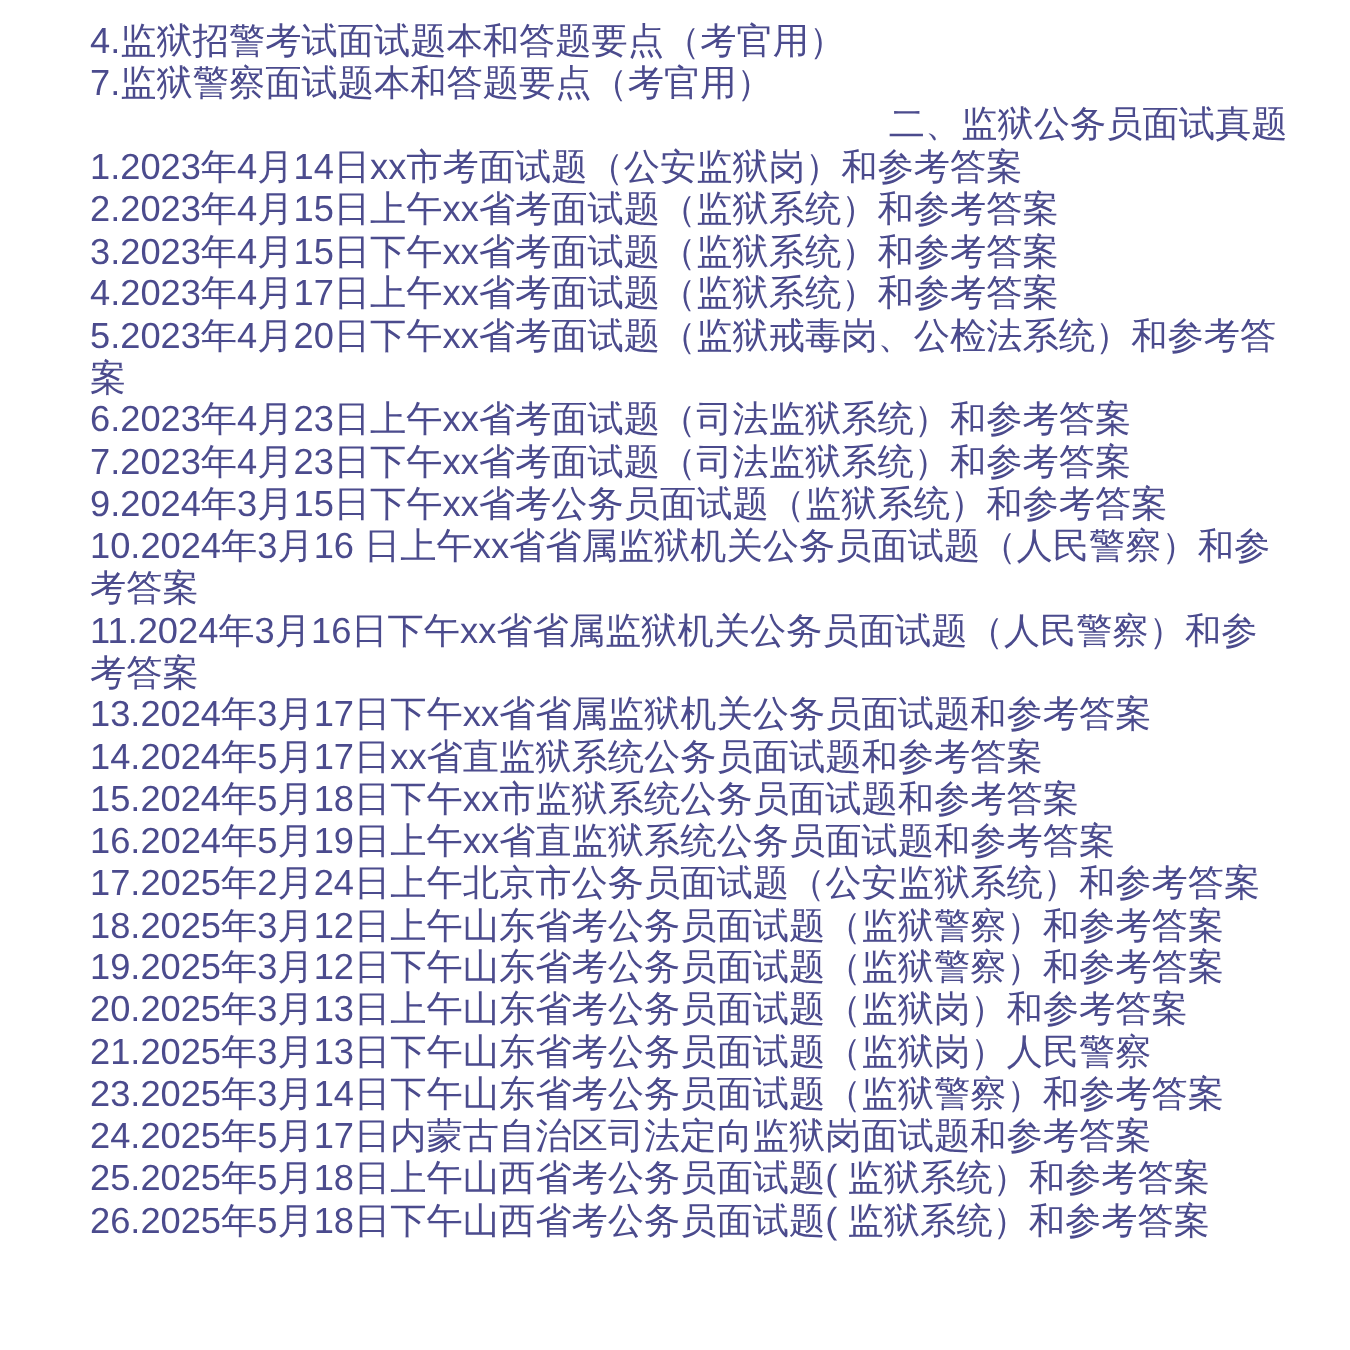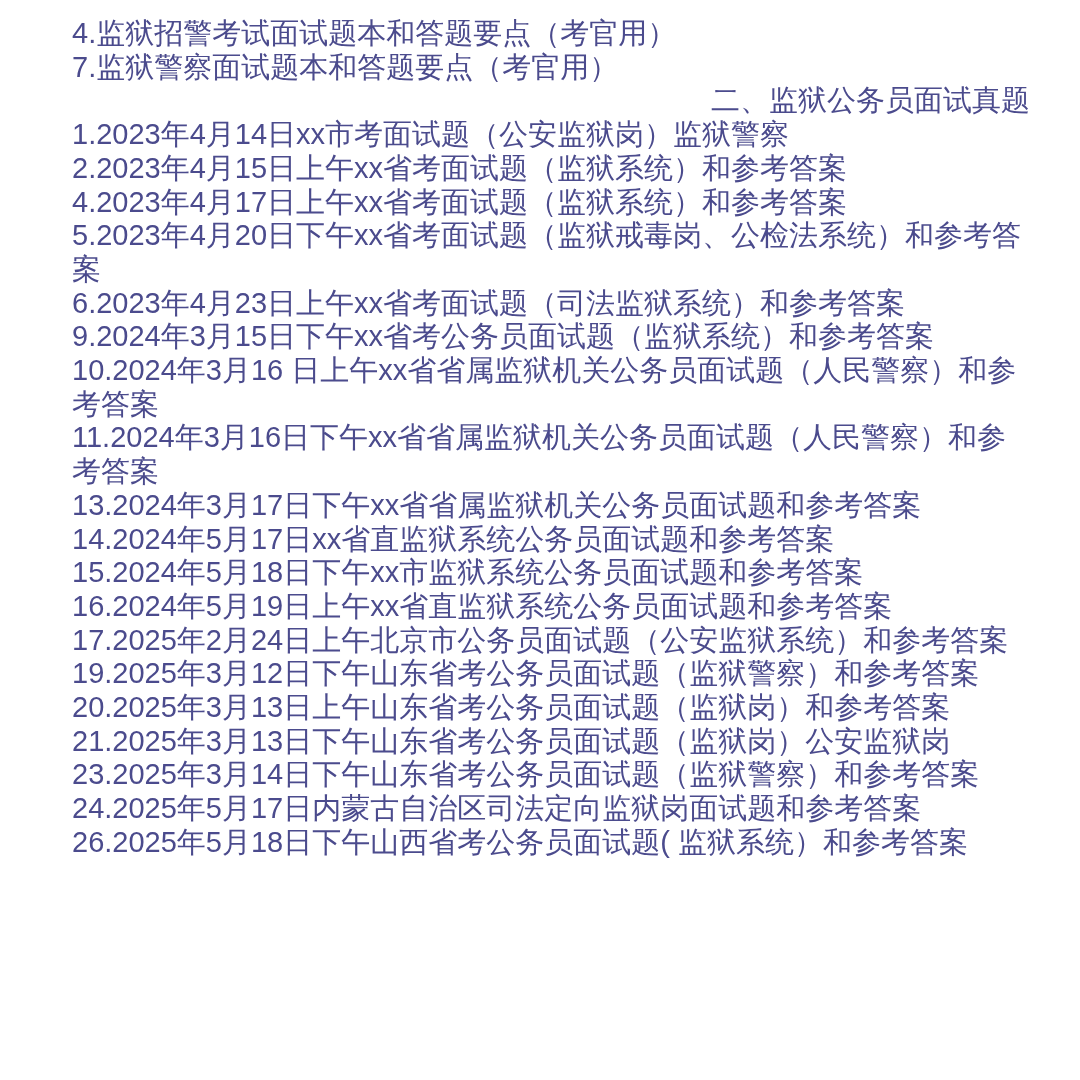--- a/index.html
+++ b/index.html
@@ -35,33 +35,37 @@
   }
 </style>
 </head>
 <body>
 
 <main class="doc">
   <div id="doc-list">
       <p class="line">4.监狱招警考试面试题本和答题要点（考官用）</p>
       <p class="line">7.监狱警察面试题本和答题要点（考官用）</p>
       <p class="line heading">二、监狱公务员面试真题</p>
-      <p class="line">1.2023年4月14日xx市考面试题（公安监狱岗）监狱警察</p>
+      <p class="line">1.2023年4月14日xx市考面试题（公安监狱岗）和参考答案</p>
       <p class="line">2.2023年4月15日上午xx省考面试题（监狱系统）和参考答案</p>
+      <p class="line">3.2023年4月15日下午xx省考面试题（监狱系统）和参考答案</p>
       <p class="line">4.2023年4月17日上午xx省考面试题（监狱系统）和参考答案</p>
       <p class="line">5.2023年4月20日下午xx省考面试题（监狱戒毒岗、公检法系统）和参考答案</p>
       <p class="line">6.2023年4月23日上午xx省考面试题（司法监狱系统）和参考答案</p>
+      <p class="line">7.2023年4月23日下午xx省考面试题（司法监狱系统）和参考答案</p>
       <p class="line">9.2024年3月15日下午xx省考公务员面试题（监狱系统）和参考答案</p>
       <p class="line">10.2024年3月16 日上午xx省省属监狱机关公务员面试题（人民警察）和参考答案</p>
       <p class="line">11.2024年3月16日下午xx省省属监狱机关公务员面试题（人民警察）和参考答案</p>
       <p class="line">13.2024年3月17日下午xx省省属监狱机关公务员面试题和参考答案</p>
       <p class="line">14.2024年5月17日xx省直监狱系统公务员面试题和参考答案</p>
       <p class="line">15.2024年5月18日下午xx市监狱系统公务员面试题和参考答案</p>
       <p class="line">16.2024年5月19日上午xx省直监狱系统公务员面试题和参考答案</p>
       <p class="line">17.2025年2月24日上午北京市公务员面试题（公安监狱系统）和参考答案</p>
+      <p class="line">18.2025年3月12日上午山东省考公务员面试题（监狱警察）和参考答案</p>
       <p class="line">19.2025年3月12日下午山东省考公务员面试题（监狱警察）和参考答案</p>
       <p class="line">20.2025年3月13日上午山东省考公务员面试题（监狱岗）和参考答案</p>
-      <p class="line">21.2025年3月13日下午山东省考公务员面试题（监狱岗）公安监狱岗</p>
+      <p class="line">21.2025年3月13日下午山东省考公务员面试题（监狱岗）人民警察</p>
       <p class="line">23.2025年3月14日下午山东省考公务员面试题（监狱警察）和参考答案</p>
       <p class="line">24.2025年5月17日内蒙古自治区司法定向监狱岗面试题和参考答案</p>
+      <p class="line">25.2025年5月18日上午山西省考公务员面试题( 监狱系统）和参考答案</p>
       <p class="line">26.2025年5月18日下午山西省考公务员面试题( 监狱系统）和参考答案</p>
     </div>
 </main>
 
 </body></html>

